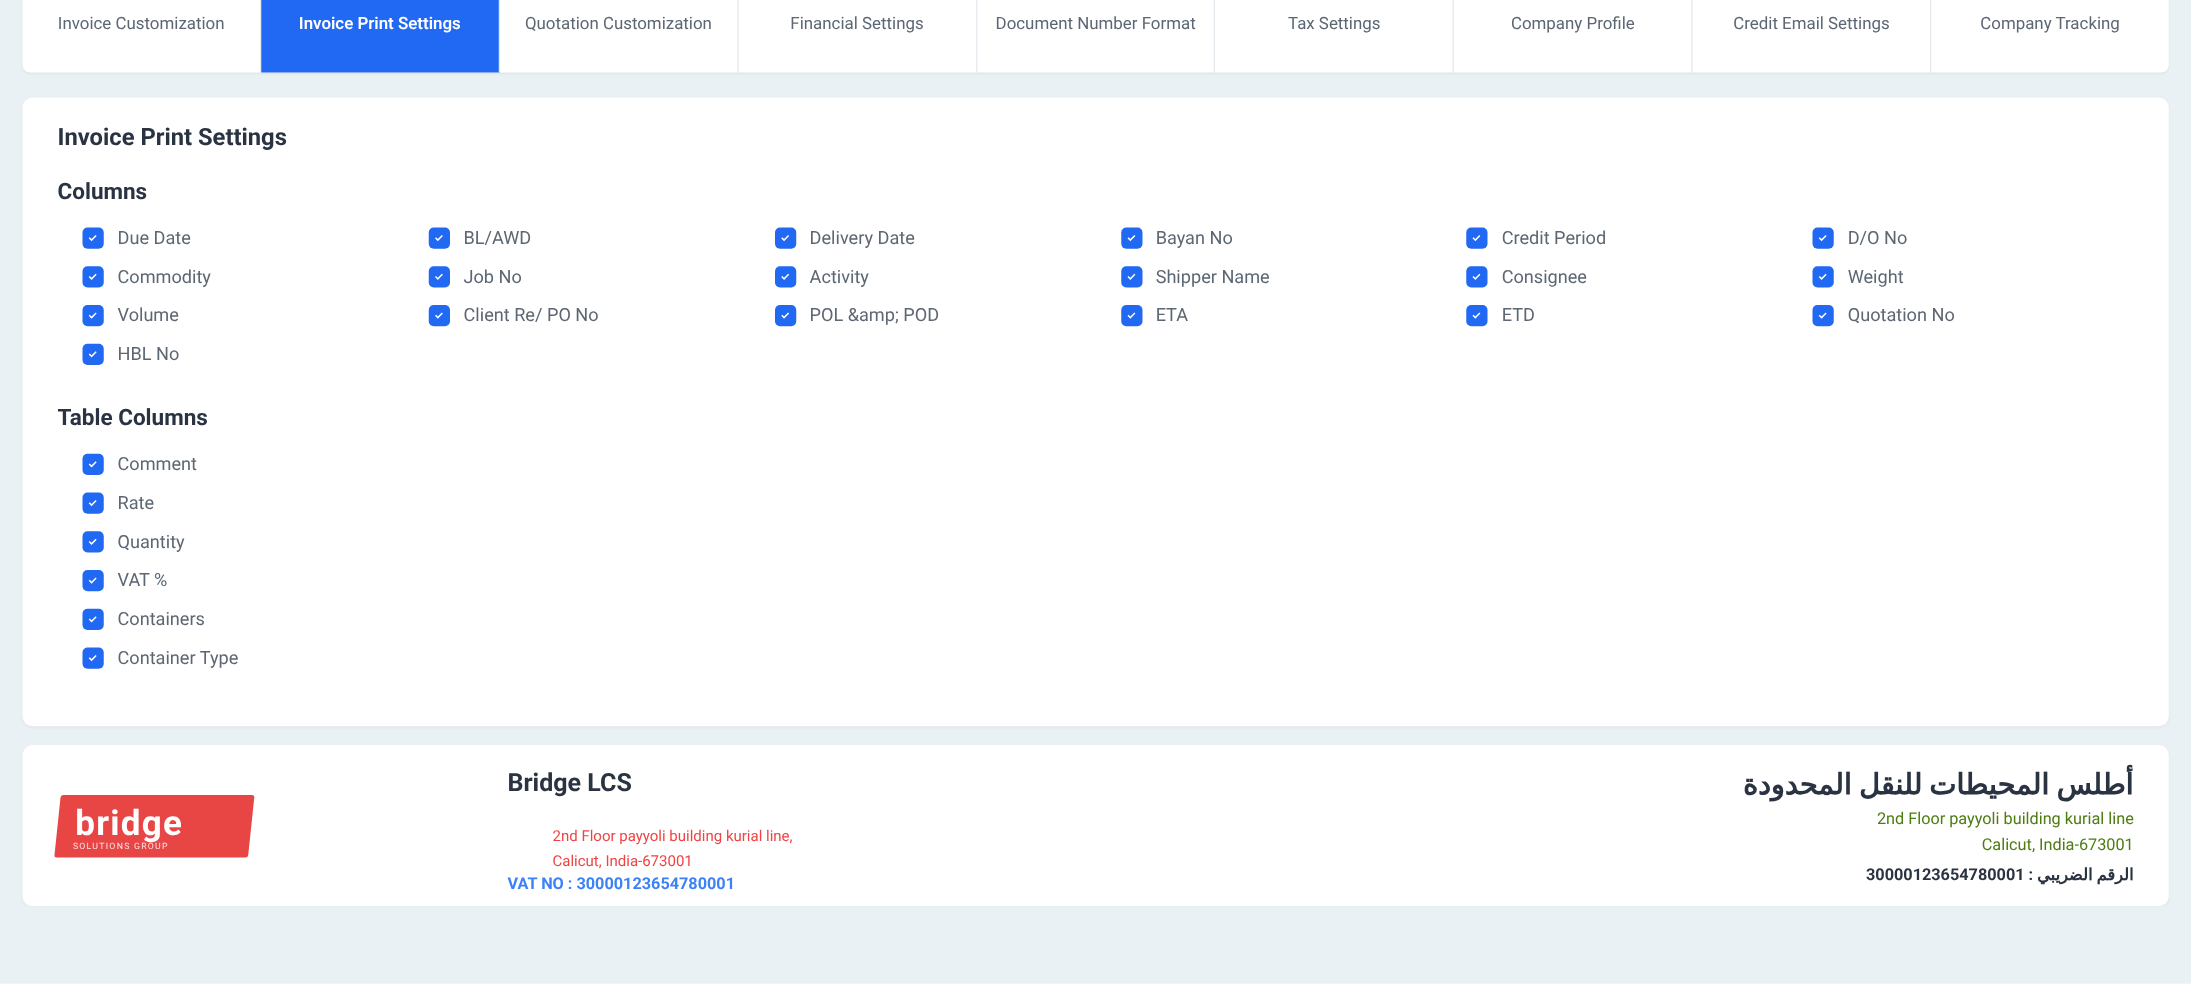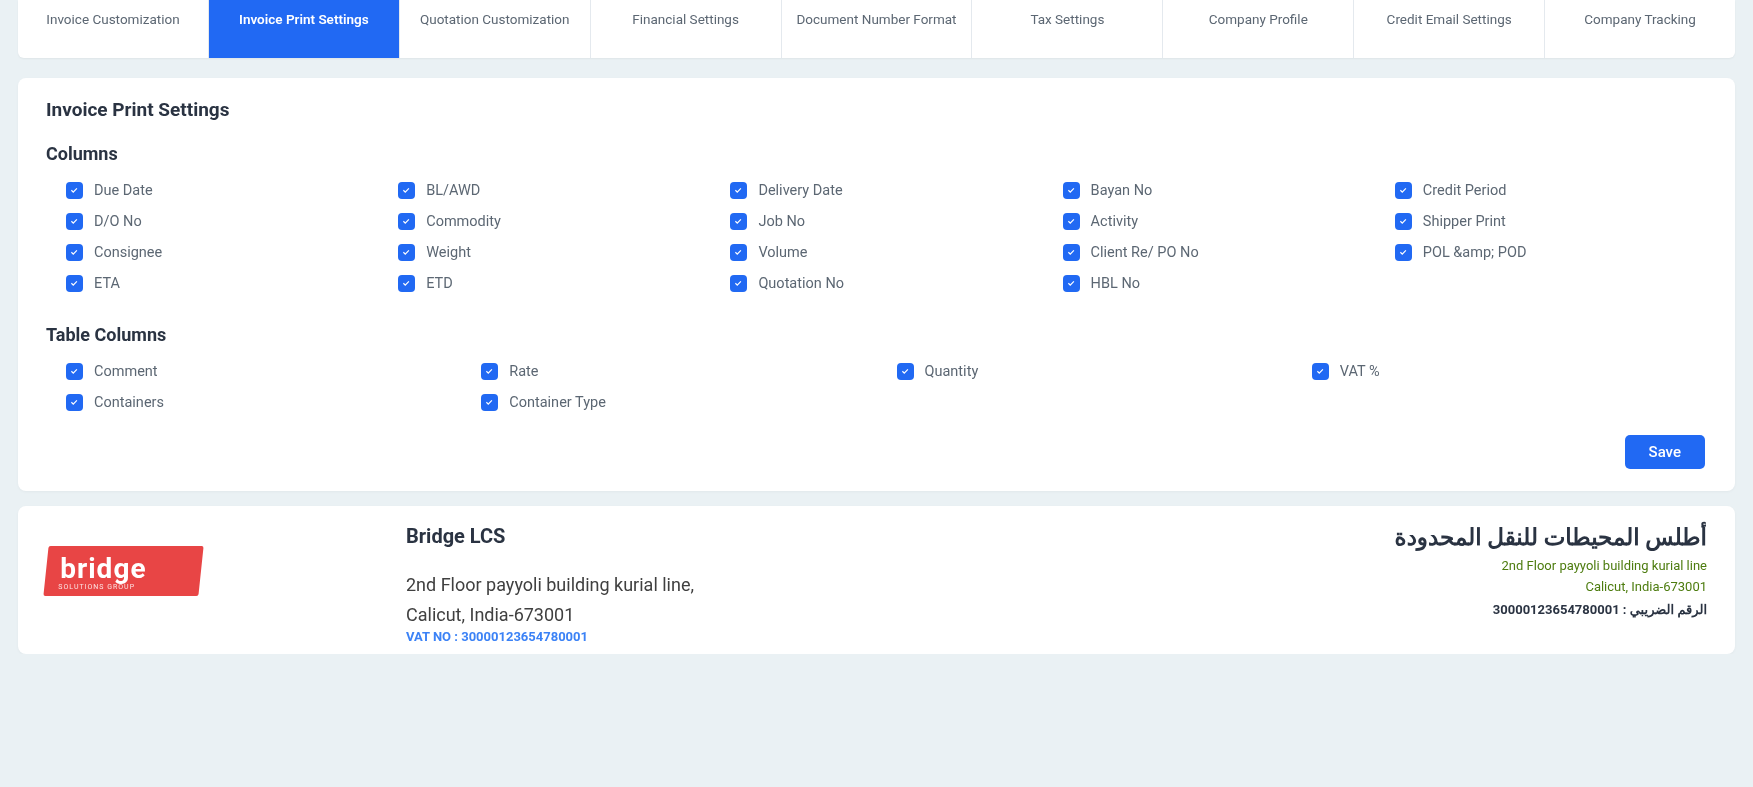--- a/index.html
+++ b/index.html
@@ -53,29 +53,29 @@
       margin-bottom: 22px;
     }
     .section-title {
       font-size: 18px;
       font-weight: 700;
       color: #2a3342;
       margin-bottom: 18px;
     }
     .columns-grid {
       display: grid;
-      grid-template-columns: repeat(5, 1fr);
+      grid-template-columns: repeat(6, 1fr);
       column-gap: 20px;
       row-gap: 14px;
       margin-left: 20px;
       margin-bottom: 32px;
     }
     .table-columns-grid {
       display: grid;
-      grid-template-columns: repeat(4, 1fr);
+      grid-template-columns: repeat(1, 1fr);
       column-gap: 20px;
       row-gap: 14px;
       margin-left: 20px;
       margin-bottom: 24px;
     }
     .checkbox-item {
       display: flex;
       align-items: center;
       gap: 11px;
     }
@@ -159,23 +159,24 @@
     .preview-left-info {
       flex: 1;
     }
     .preview-left-info .company-name {
       font-size: 20px;
       font-weight: 700;
       color: #2a3342;
       margin-bottom: 22px;
     }
     .preview-left-info .addr {
-      font-size: 18px;
-      color: #404040;
+      font-size: 12px;
+      color: #ef4444;
       line-height: 1.65;
+      margin-left: 36px;
     }
     .preview-left-info .vat {
       font-size: 13px;
       font-weight: 700;
       color: #3b82f6;
       margin-top: 0;
     }
     .preview-right-info {
       flex: 1;
       text-align: right;
@@ -309,21 +310,21 @@
           </svg>
         </div>
         <span class="checkbox-label">Activity</span>
       </div>
       <div class="checkbox-item">
         <div class="checkbox">
           <svg viewBox="0 0 16 16">
             <path fill="#fff" d="M6.2 11.5 2.9 8.2l1.2-1.2 2.1 2.1 4.7-4.7 1.2 1.2z"></path>
           </svg>
         </div>
-        <span class="checkbox-label">Shipper Print</span>
+        <span class="checkbox-label">Shipper Name</span>
       </div>
       <div class="checkbox-item">
         <div class="checkbox">
           <svg viewBox="0 0 16 16">
             <path fill="#fff" d="M6.2 11.5 2.9 8.2l1.2-1.2 2.1 2.1 4.7-4.7 1.2 1.2z"></path>
           </svg>
         </div>
         <span class="checkbox-label">Consignee</span>
       </div>
       <div class="checkbox-item">
@@ -437,23 +438,20 @@
       <div class="checkbox-item">
         <div class="checkbox">
           <svg viewBox="0 0 16 16">
             <path fill="#fff" d="M6.2 11.5 2.9 8.2l1.2-1.2 2.1 2.1 4.7-4.7 1.2 1.2z"></path>
           </svg>
         </div>
         <span class="checkbox-label">Container Type</span>
       </div>
     </div>
 
-  <div class="save-row">
-    <button class="save-btn">Save</button>
-  </div>
 </div>
 
 <div class="preview-card">
   <div class="preview-logo-col">
     <div class="logo-box">
       <div class="logo-red">
         <span class="brand">bridge</span>
         <span class="tagline">SOLUTIONS GROUP</span>
       </div>
     </div>

